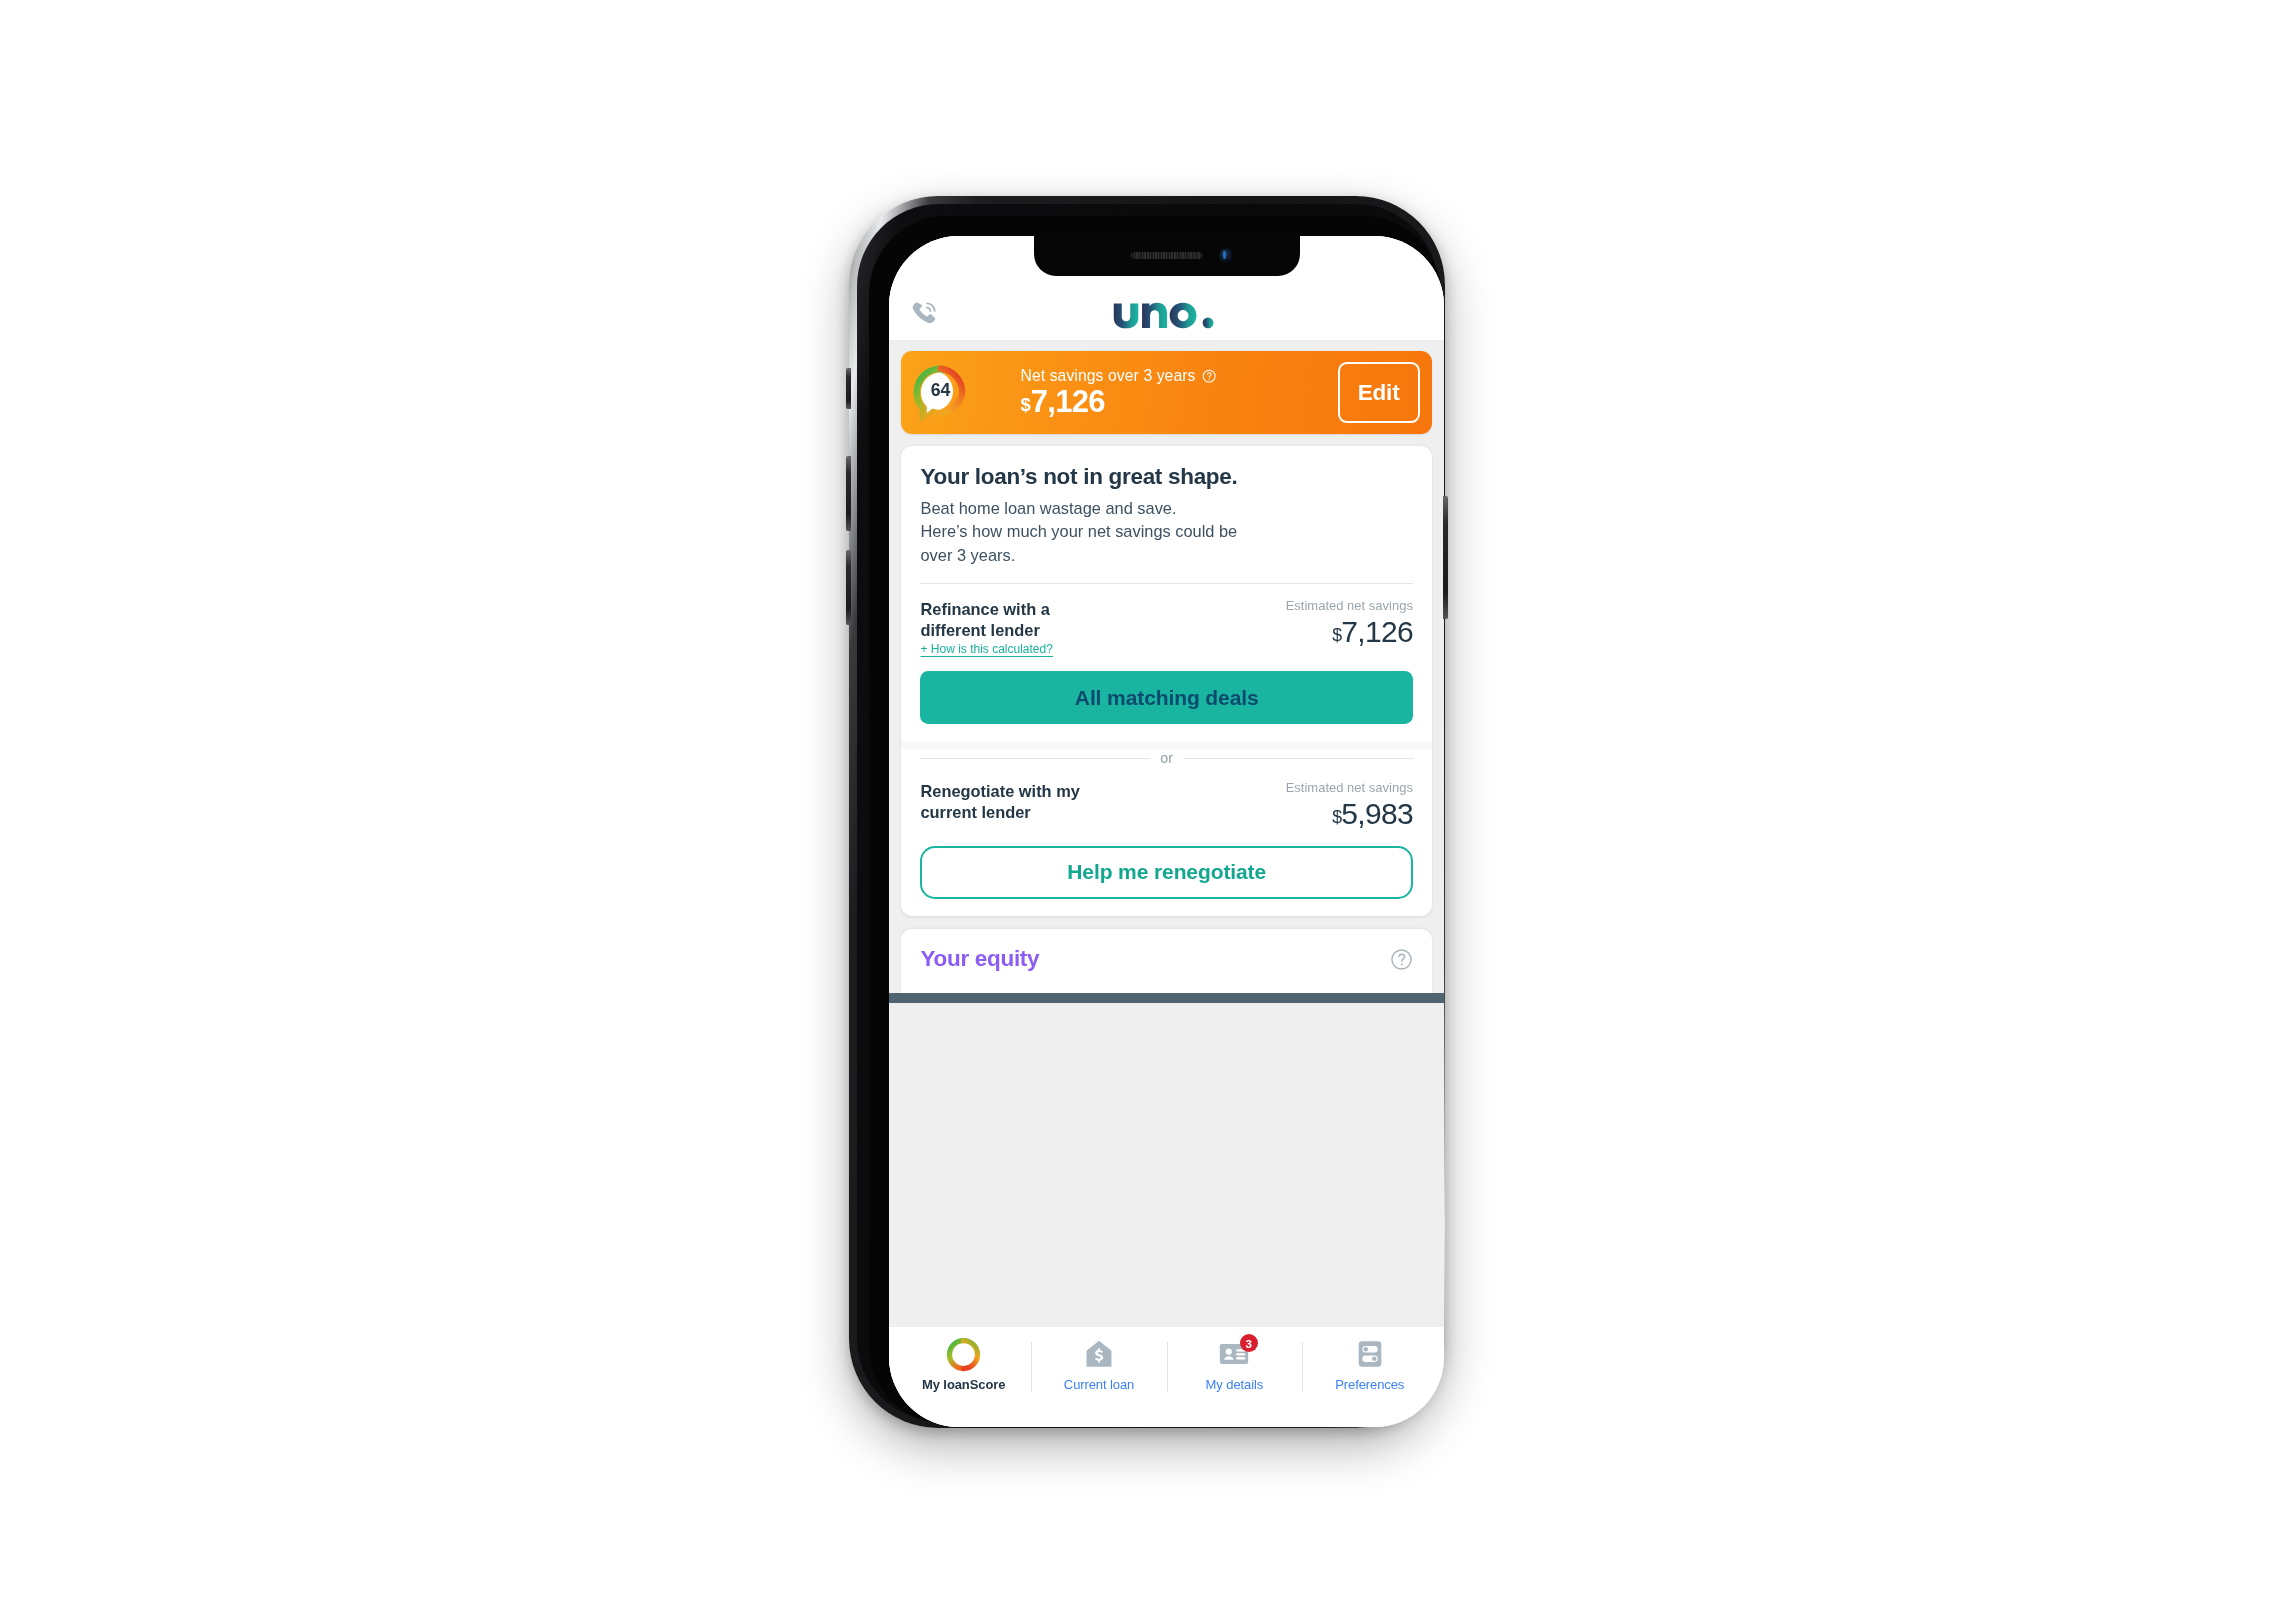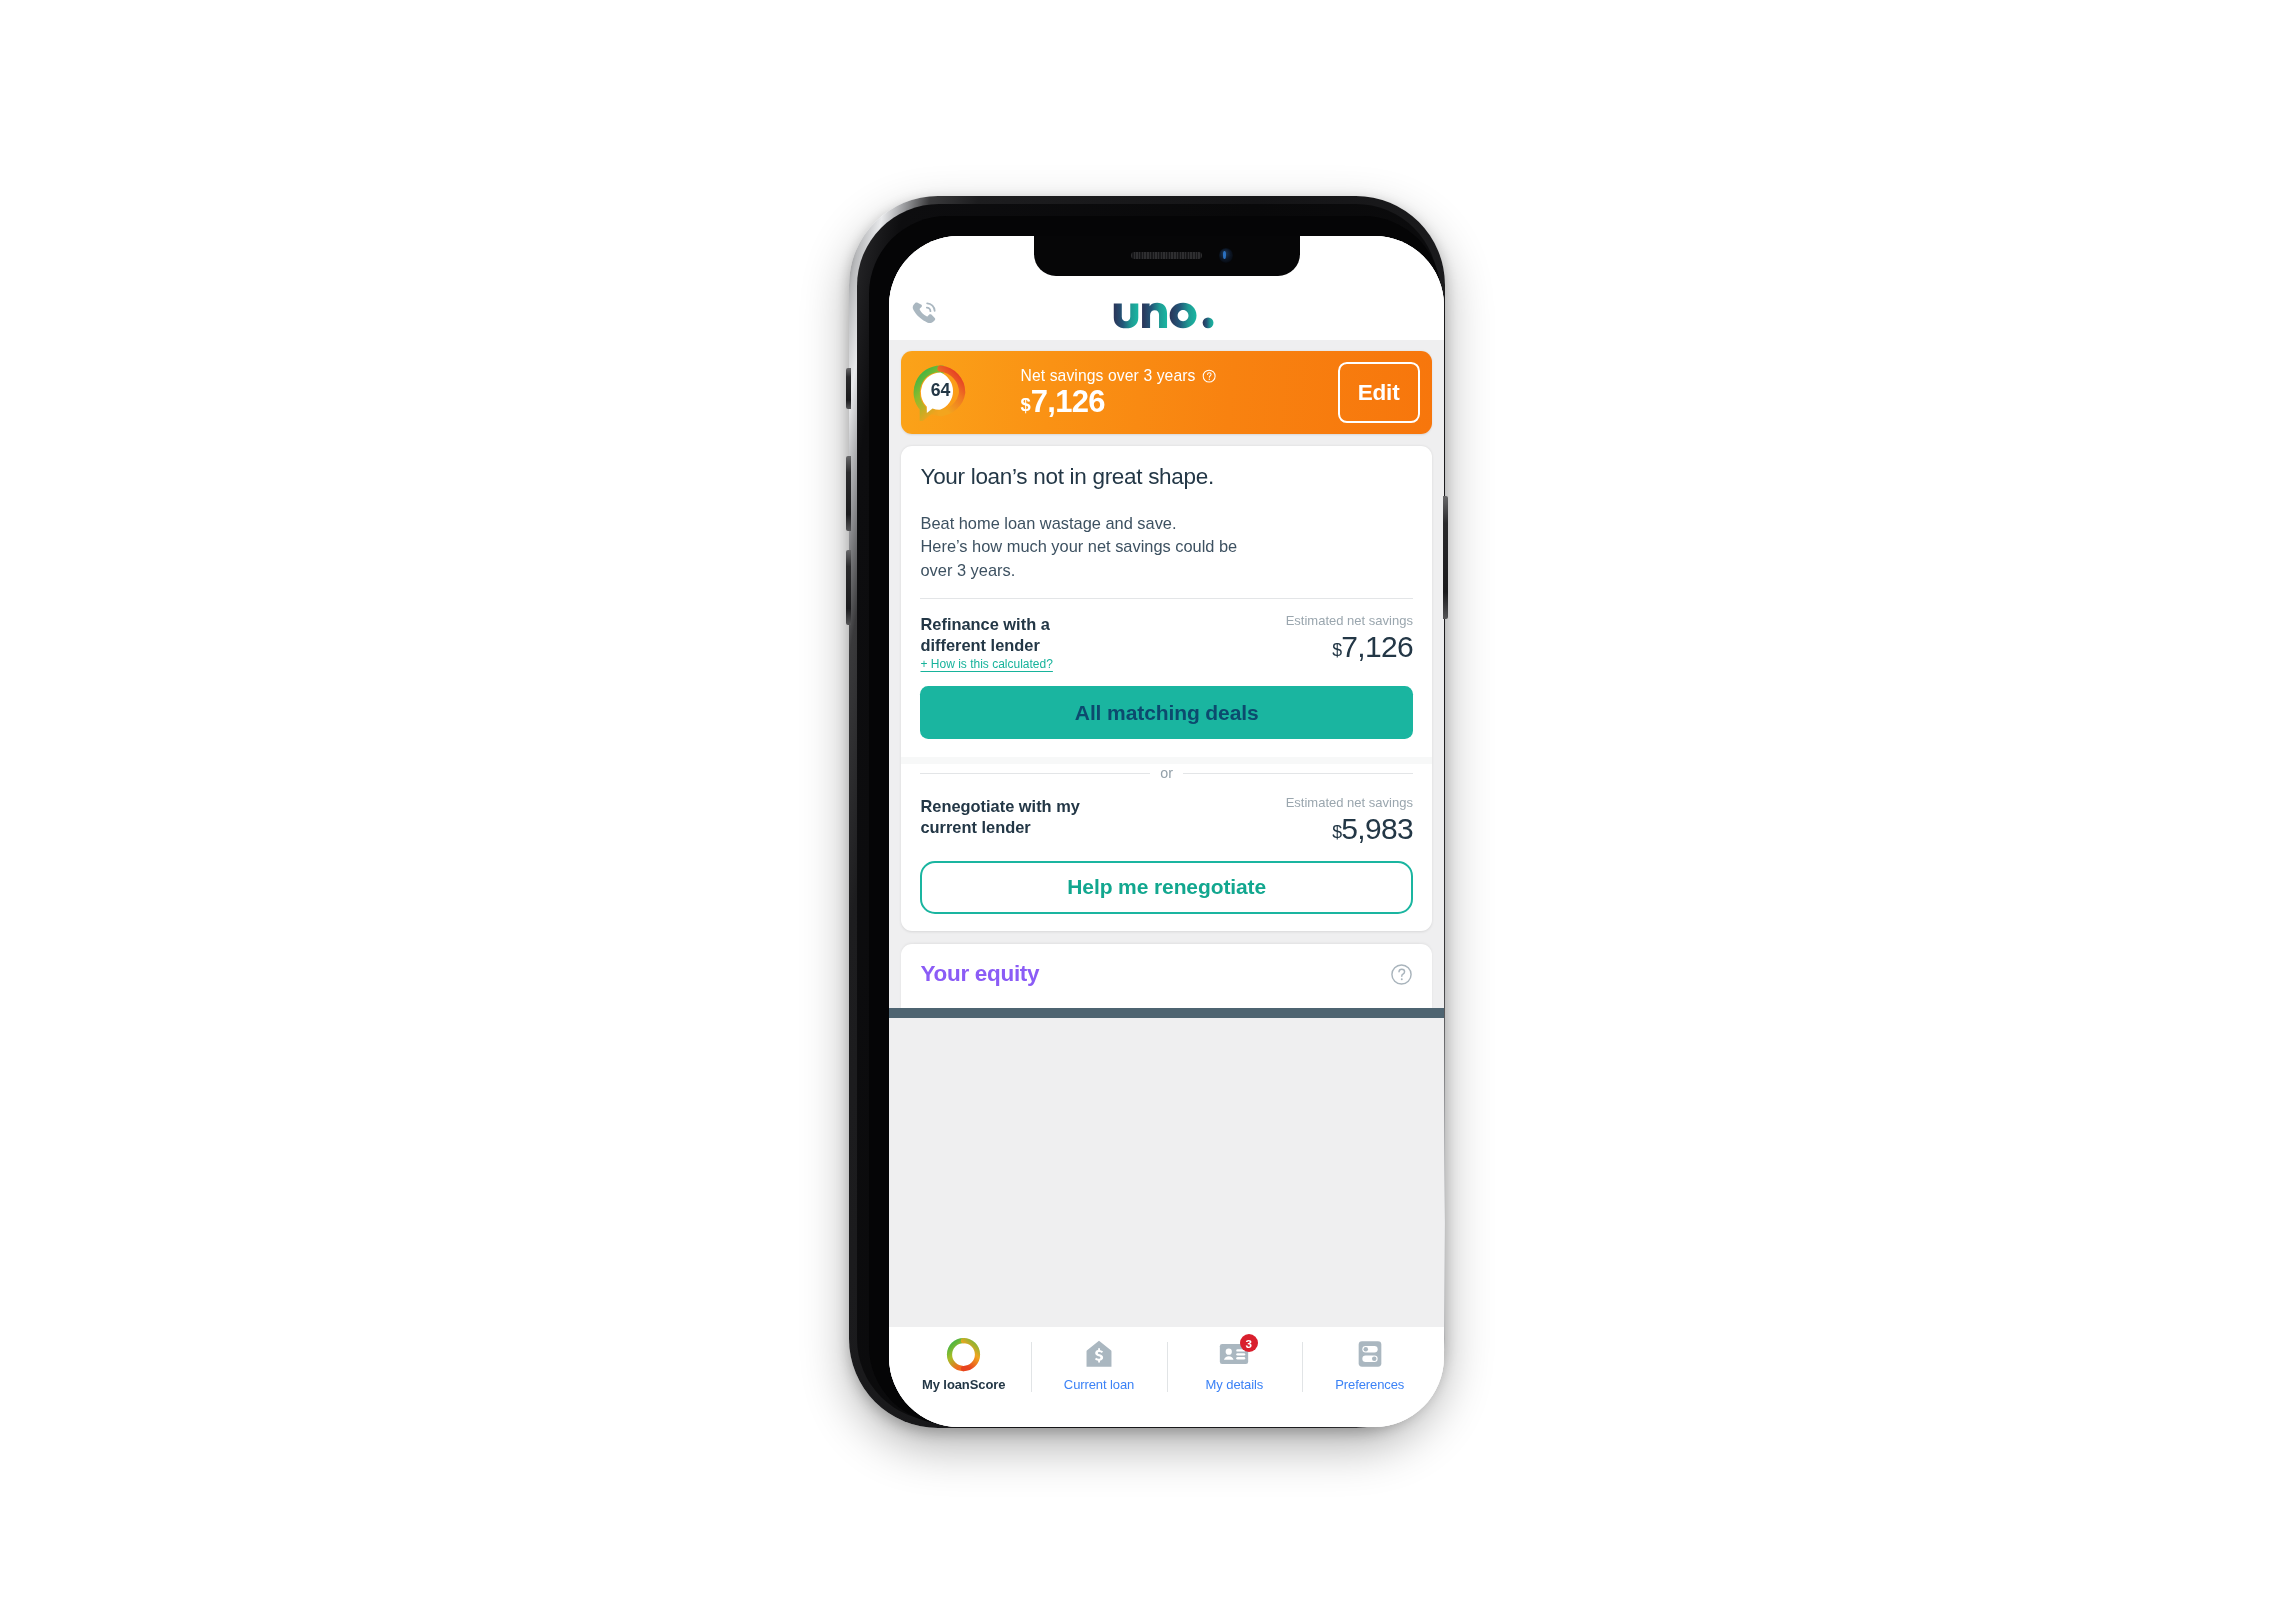--- a/index.html
+++ b/index.html
@@ -245,23 +245,23 @@
     border-radius: 11px;
     box-shadow: 0 0.7px 2.7px rgba(0,0,0,.10);
     overflow: hidden;
   }
   .card-pad {
     padding: 17.7px 19px 0 19px;
   }
   .card-title {
     color: #233746;
     font-size: 22.5px;
-    font-weight: 400;
+    font-weight: 700;
     letter-spacing: -0.3px;
-    margin: 0 0 22px 0;
+    margin: 0 0 7px 0;
     line-height: 1.15;
   }
   .card-sub {
     color: #3d5161;
     font-size: 16.4px;
     font-weight: 400;
     line-height: 1.42;
     margin: 0;
   }
   .divider {

